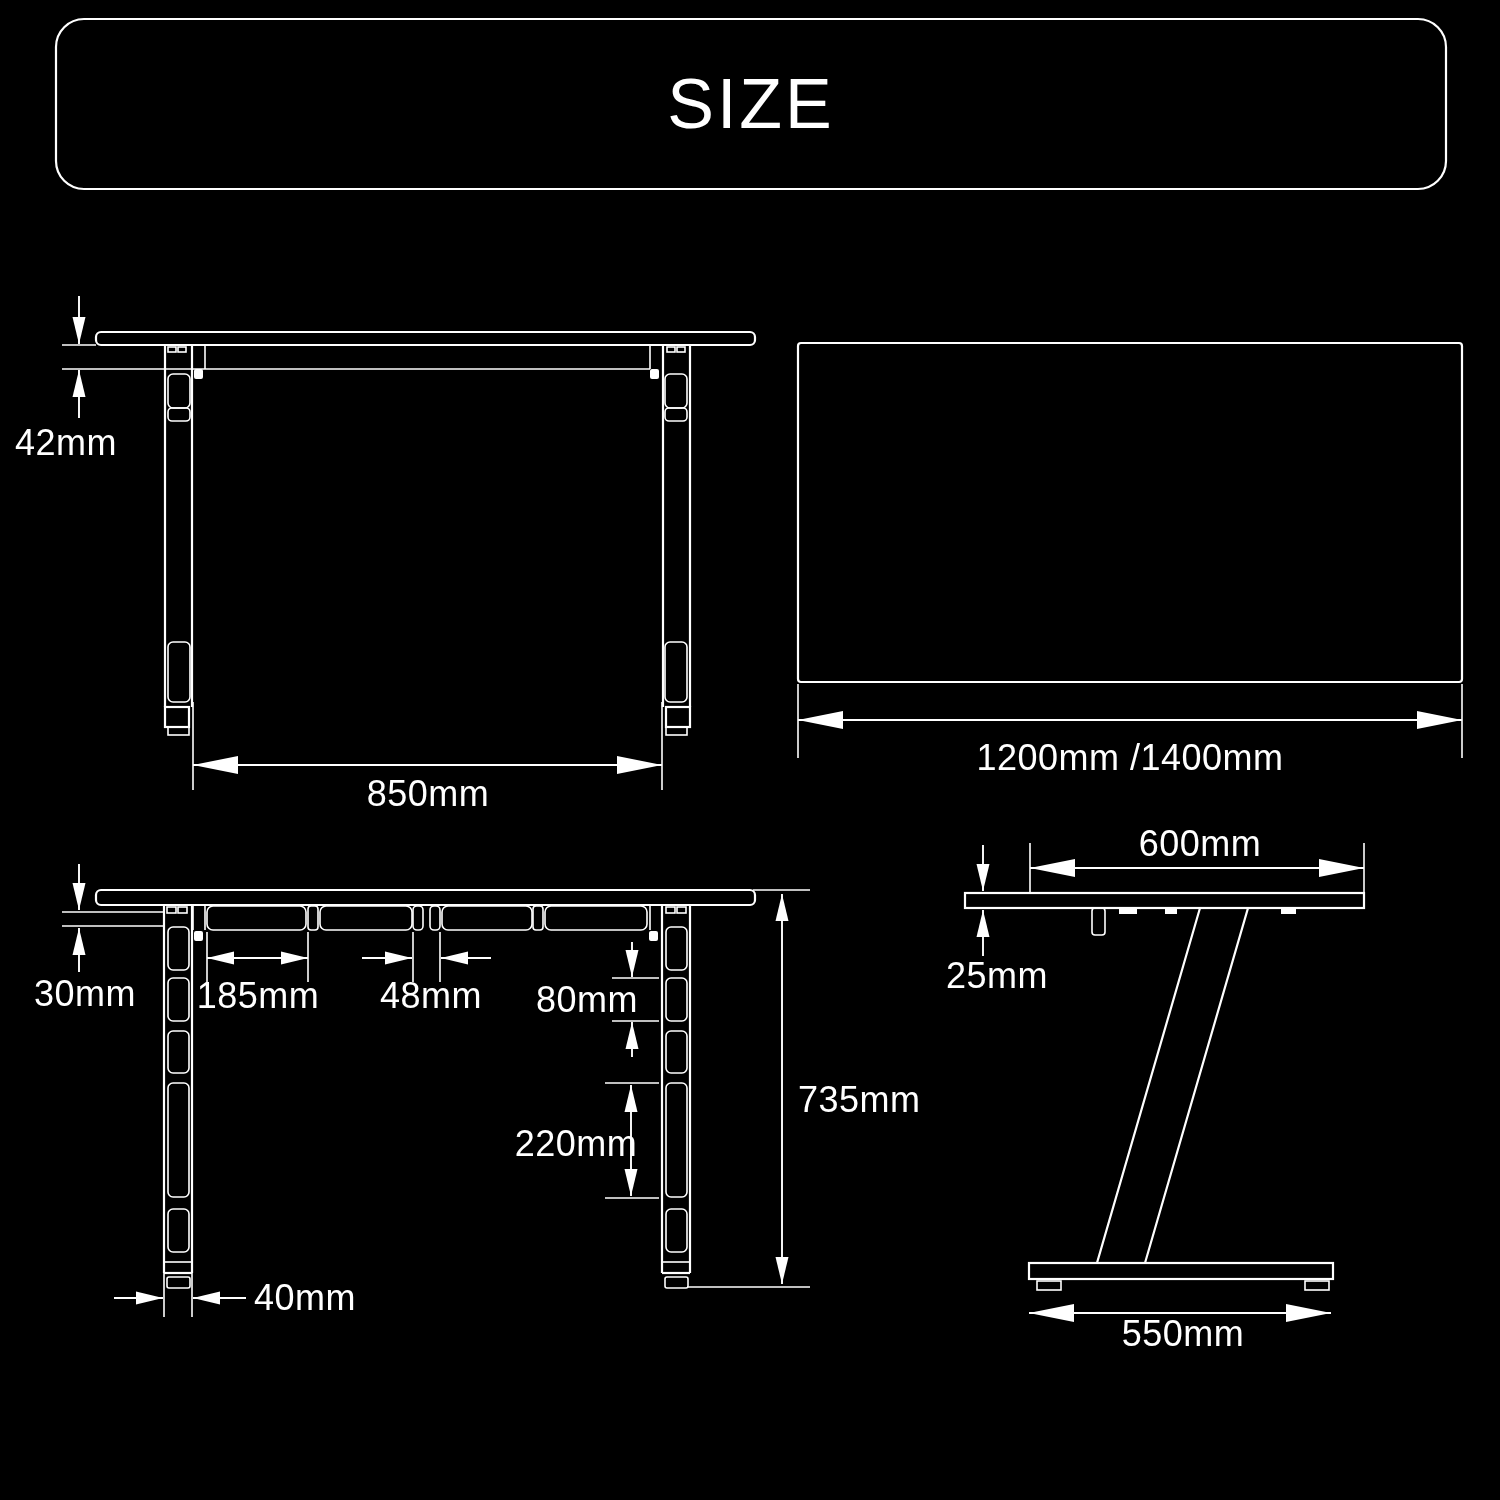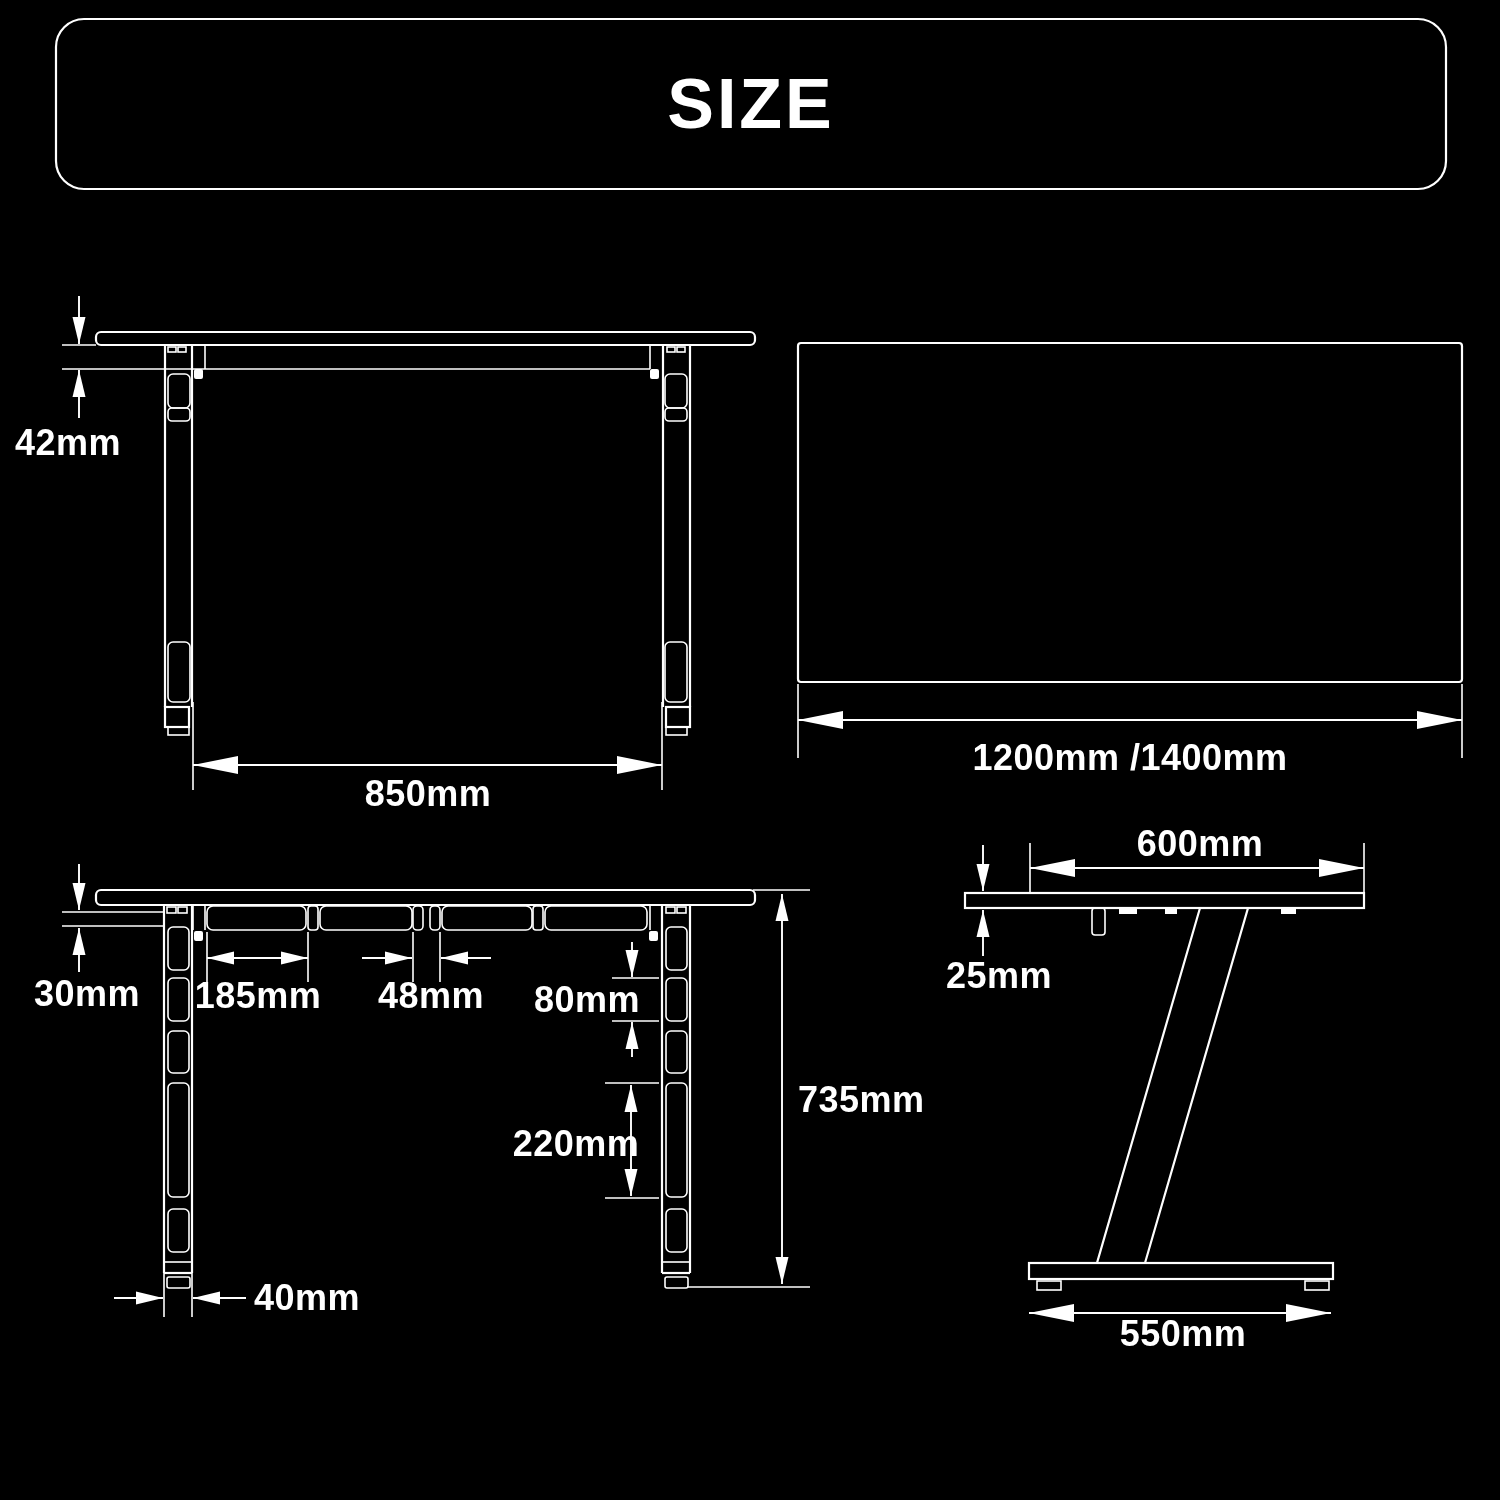--- a/index.html
+++ b/index.html
@@ -1,16 +1,16 @@
 <!DOCTYPE html>
 <html><head>
 <meta charset="utf-8">
 <style>
   html,body{margin:0;padding:0;background:#000;}
-  .stage{position:relative;width:1500px;height:1500px;background:#000;overflow:hidden;font-weight:bold;}
+  .stage{position:relative;width:1500px;height:1500px;background:#000;overflow:hidden;}
   svg{display:block;}
   .ln{stroke:#fff;stroke-width:2.2;fill:none;}
   .thin{stroke:#fff;stroke-width:1.6;fill:none;}
   .dim{stroke:#fff;stroke-width:1.9;fill:none;}
   .solid{fill:#fff;stroke:none;}
   .lbl{font-family:"Liberation Sans",sans-serif;font-size:36px;fill:#fff;letter-spacing:.5px;}
   .title{font-family:"Liberation Sans",sans-serif;font-size:70px;fill:#fff;letter-spacing:3px;}
 </style>
 </head>
 <body>

